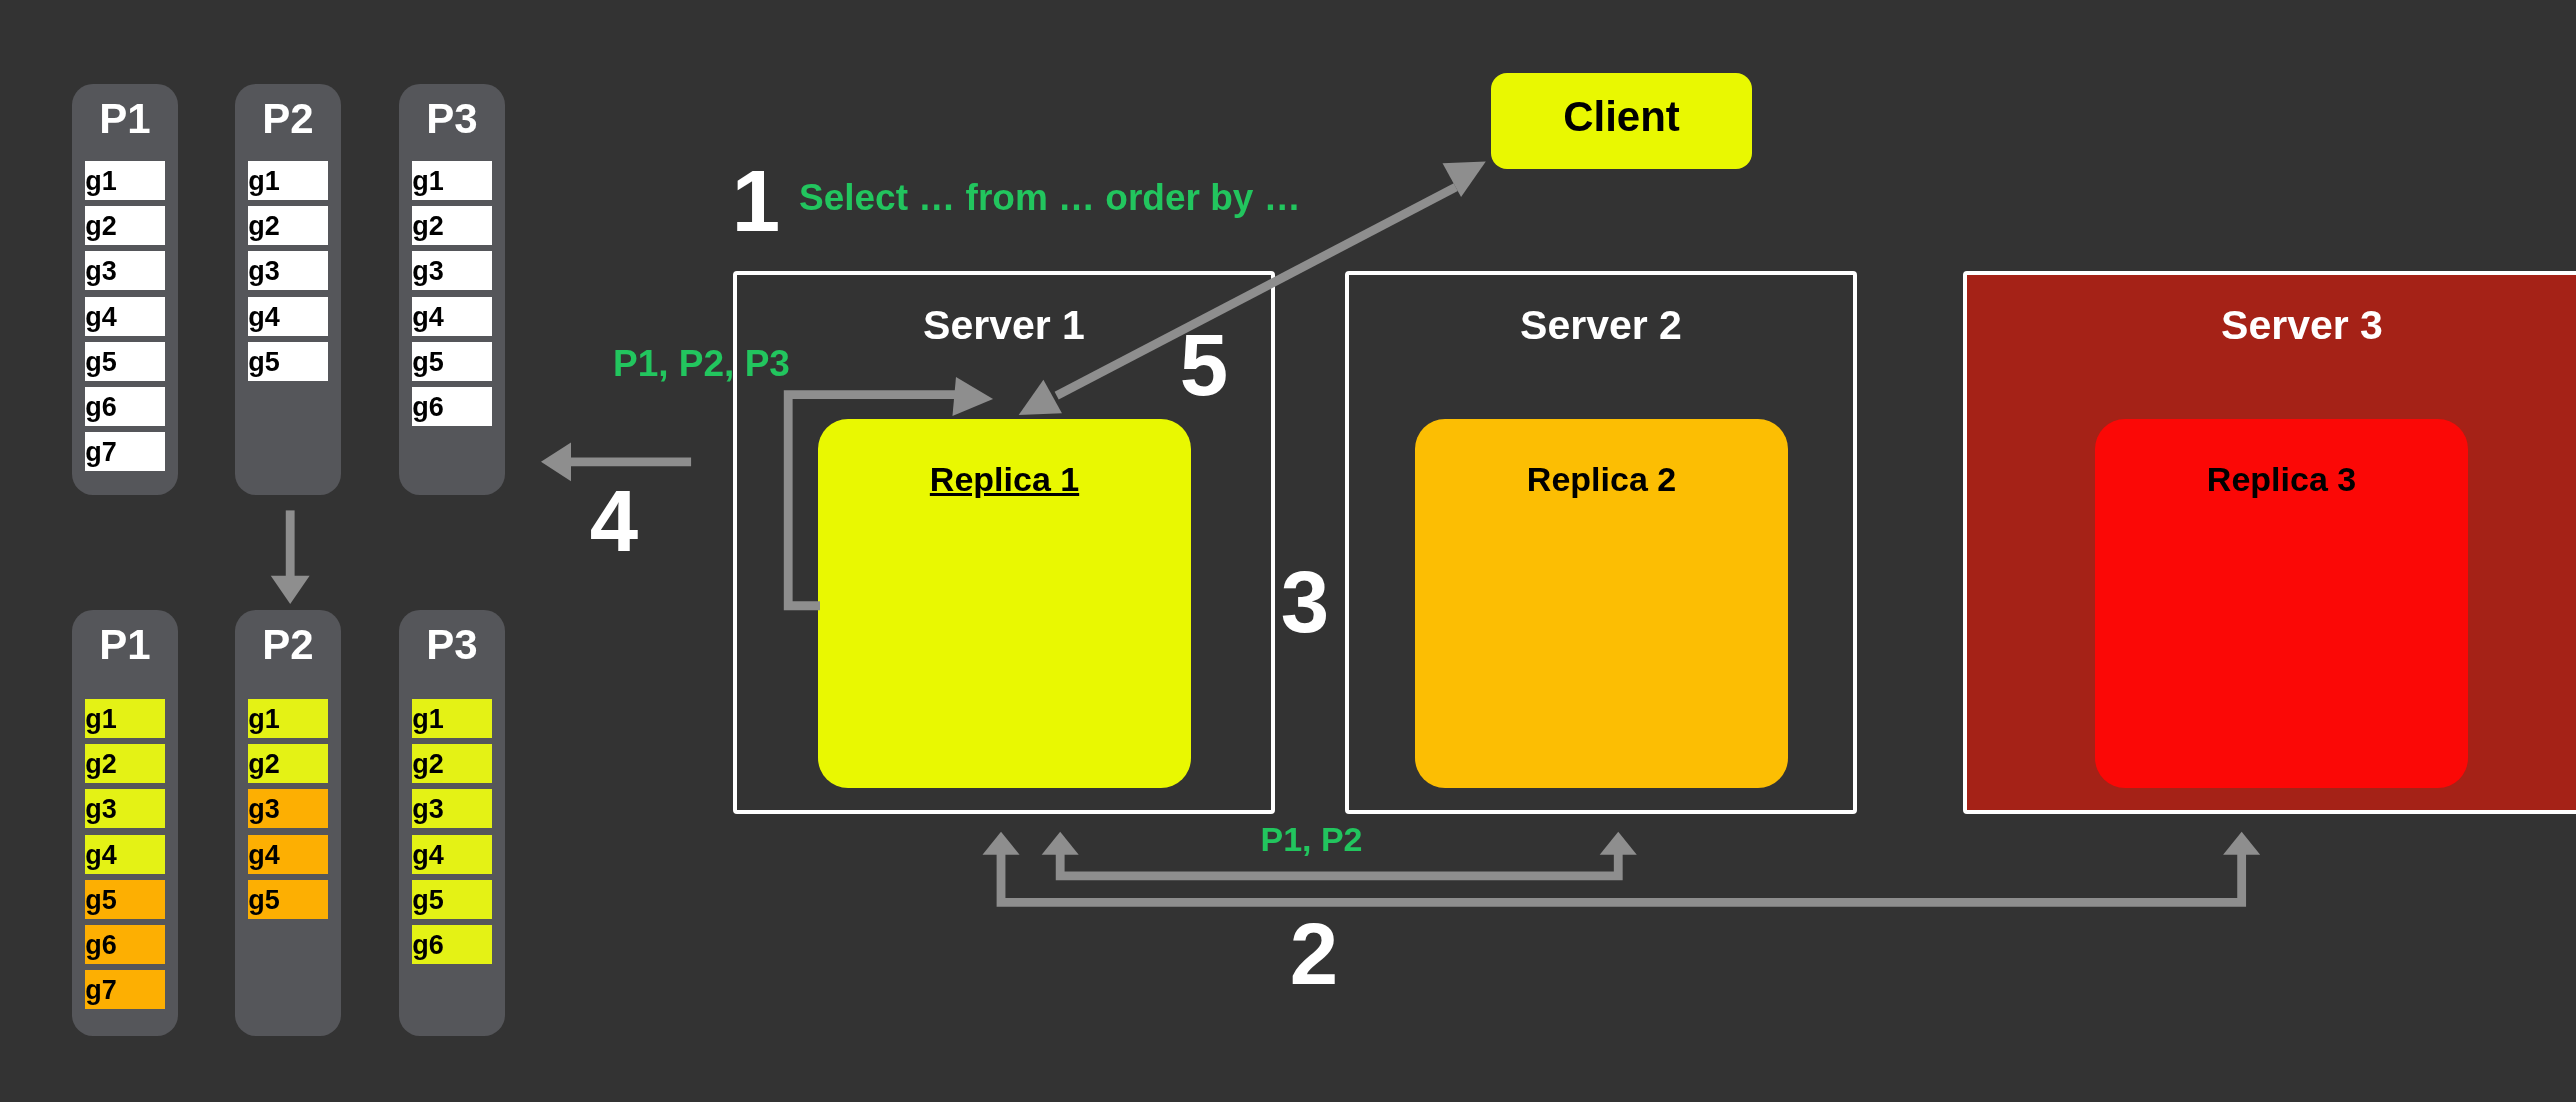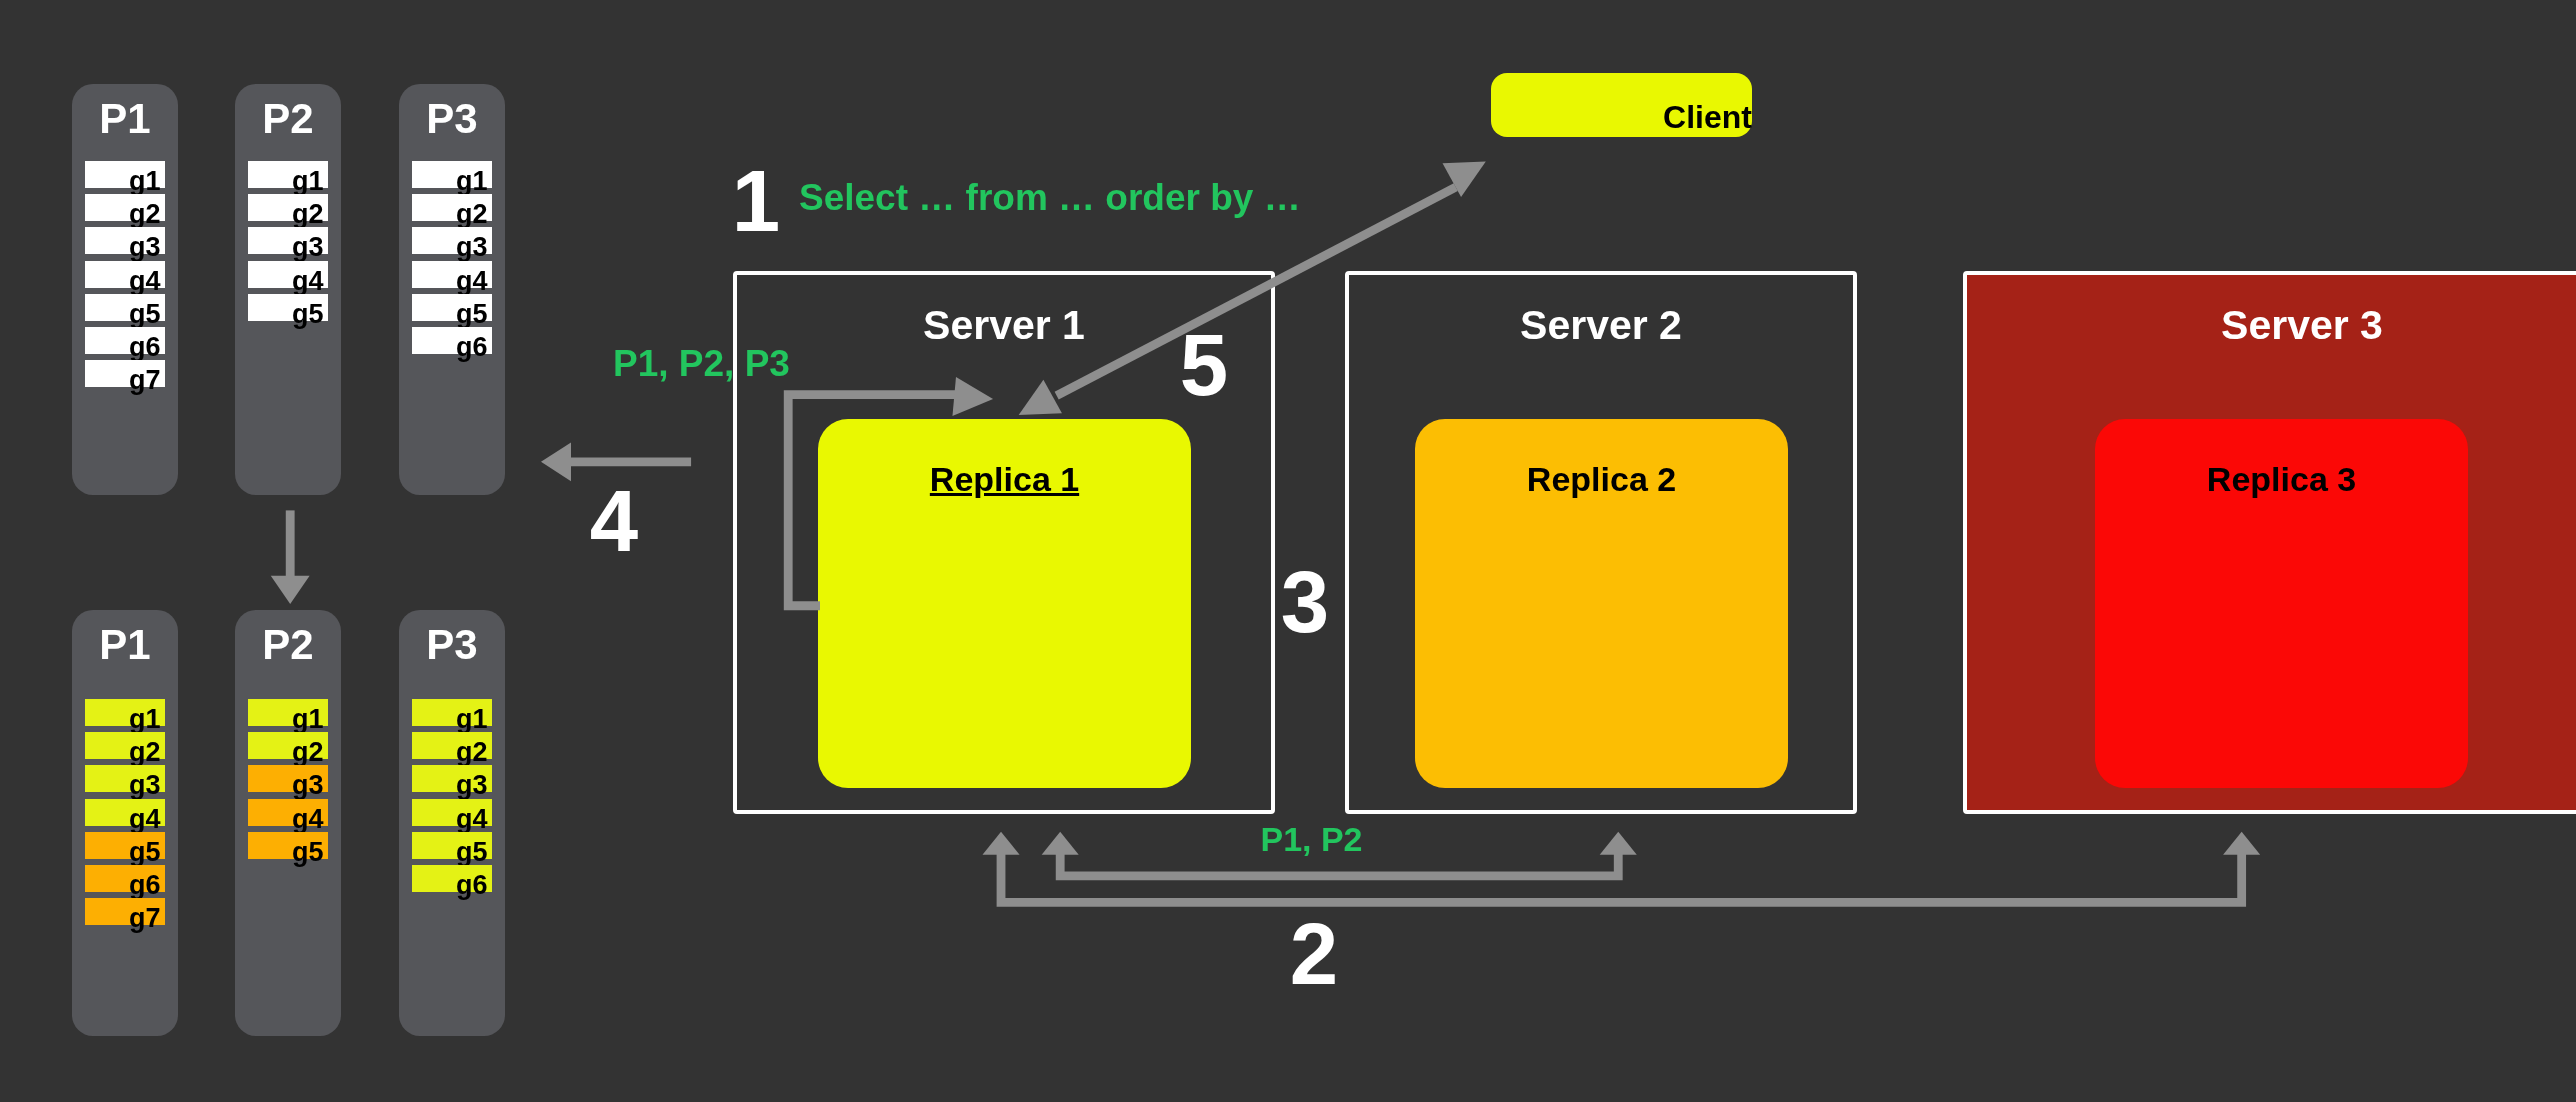--- a/index.html
+++ b/index.html
@@ -8,38 +8,38 @@
     background:var(--bg,#333333);
     font-family:"Liberation Sans","DejaVu Sans",sans-serif;
     font-weight:700;
   }
   
   .pcol{position:absolute;width:106px;background:var(--panel,#55565A);border-radius:21px;}
   .pcol .ptitle{color:#fff;font-size:42px;text-align:center;padding-top:12.4px;line-height:1.1;}
   .pcol .cells{position:absolute;left:13.3px;width:80px;display:flex;flex-direction:column;gap:6.2px;}
   .group-top .cells{top:77px;}
   .group-bottom .cells{top:89px;}
-  .cell{height:27px;line-height:41px;text-align:center;font-size:27px;color:#000;padding-left:39px;}
+  .cell{height:39px;line-height:41px;font-size:27px;color:#000;}
   .tone-white{background:#ffffff;}
   .tone-yellow{background:var(--cellyellow,#E4F215);}
   .tone-orange{background:var(--orangecell,#FDAF02);}
   
   .server{position:absolute;top:271px;height:543px;border:4.4px solid #fff;border-radius:4px;box-sizing:border-box;}
   #server1{left:733px;width:542px;}
   #server2{left:1345px;width:512px;}
   #server3{left:1963px;width:636px;background:var(--srv3,#A52217);padding-left:42px;}
   .server-title{color:#fff;font-size:41px;text-align:center;margin-top:26.5px;}
   .replica{position:absolute;top:144px;left:50%;margin-left:-186px;width:373px;height:369px;border-radius:30px;}
   #replica1{background:var(--yellow,#E9F801);text-decoration:underline;}
   #replica2{background:var(--rep2,#FCBE03);}
   #replica3{background:var(--rep3,#FB0806);}
   .replica-label{color:#000;font-size:34px;text-align:center;margin-top:41px;}
   
-  #client{position:absolute;left:1491px;top:73px;width:261px;height:64px;border-radius:16px;
-    background:var(--yellow,#E9F801);color:#000;font-size:32px;text-align:right;line-height:88px;}
+  #client{position:absolute;left:1491px;top:73px;width:261px;height:96px;border-radius:16px;
+    background:var(--yellow,#E9F801);color:#000;font-size:42px;text-align:center;line-height:88px;}
   
   .stepnum{position:absolute;color:#fff;font-size:87px;width:80px;text-align:center;line-height:1;}
   #num1{left:716px;top:157px;}
   #num2{left:1274px;top:910px;}
   #num3{left:1265px;top:558px;}
   #num4{left:574px;top:477px;}
   #num5{left:1164px;top:321px;}
   
   .anno{position:absolute;color:#22c55e;white-space:nowrap;}
   #query-label{left:799px;top:177px;font-size:37px;}

